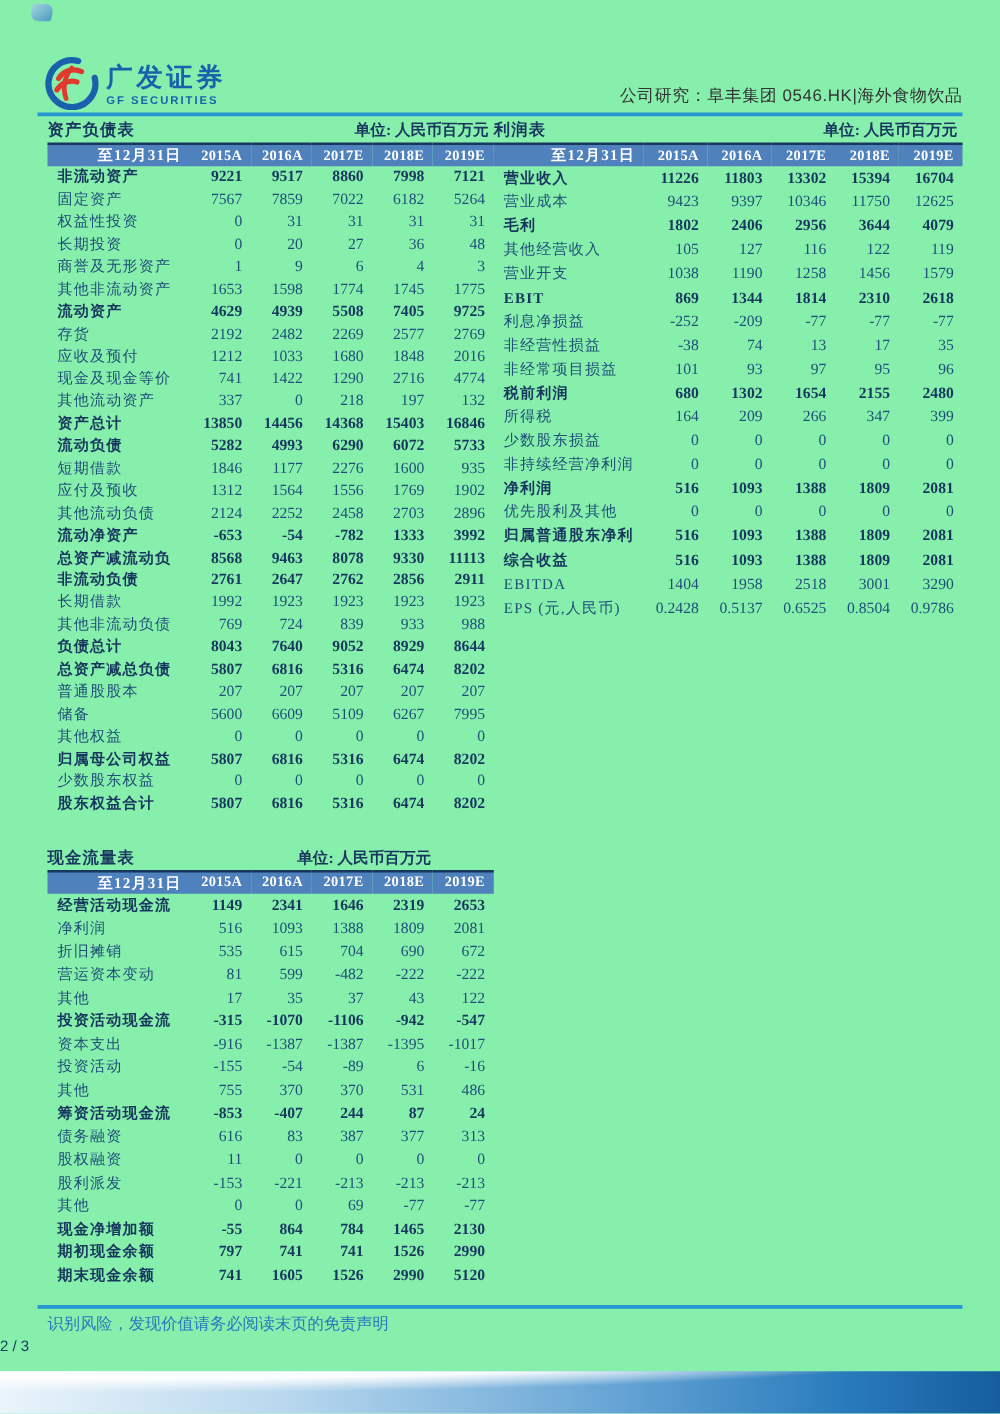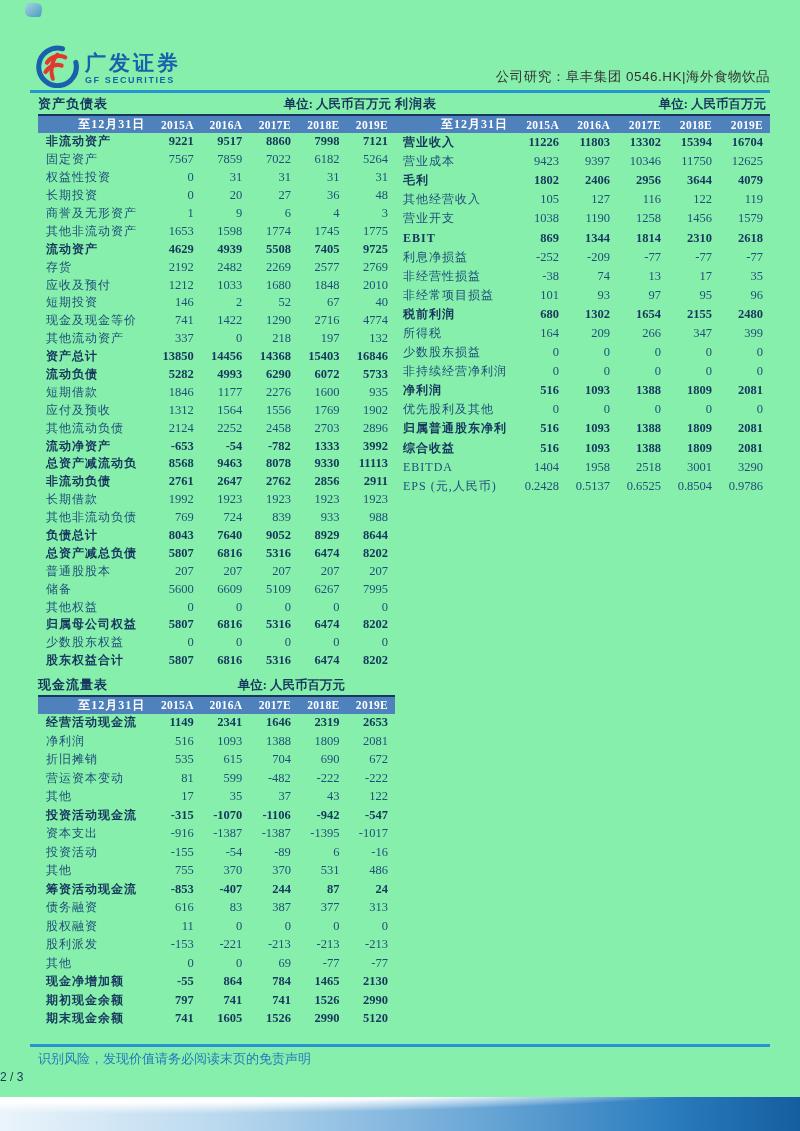--- a/index.html
+++ b/index.html
@@ -28,21 +28,21 @@
   .col-left  { width:357px; flex:none; }
   .col-right { flex:1; }
 
   .tbl-head-row { display:flex; justify-content:space-between; align-items:flex-end;
     height:16px; margin-bottom:1px; }
   .tbl-title { font-size:13px; font-weight:bold; color:#17375e;
     font-family:"Liberation Serif","DejaVu Serif",serif; letter-spacing:1px; }
   .tbl-unit { font-size:12.5px; font-weight:bold; color:#17375e;
     font-family:"Liberation Serif","DejaVu Serif",serif; padding-right:4px; }
   .cf-sec .tbl-unit { margin-right:46px; }
-  .cf-sec { margin-top:8px; }
+  .cf-sec { margin-top:27px; }
 
   table.fin { width:100%; border-collapse:collapse; table-layout:fixed;
     font-family:"Liberation Serif","DejaVu Serif",serif; }
   table.fin th { background:#4f81bd; color:#ffffff; font-weight:bold; font-size:11.5px;
     border-top:2.5px solid #17375e; height:17px; text-align:right; padding-right:7px;
     letter-spacing:.3px; }
   table.fin th.lbl { text-align:right; padding-left:8px; width:32%;
     font-size:12px; letter-spacing:1px; }
   table.fin td { color:#1f4e79; font-size:12.5px; text-align:right; padding-right:7px;
     vertical-align:middle; white-space:nowrap; overflow:hidden; }
@@ -171,29 +171,21 @@
                 <td>2269</td>
                 <td>2577</td>
                 <td>2769</td>
               </tr>
               <tr>
                 <td class="lbl">应收及预付</td>
                 <td>1212</td>
                 <td>1033</td>
                 <td>1680</td>
                 <td>1848</td>
-                <td>2010</td>
-              </tr>
-              <tr>
-                <td class="lbl">短期投资</td>
-                <td>146</td>
-                <td>2</td>
-                <td>52</td>
-                <td>67</td>
-                <td>40</td>
+                <td>2016</td>
               </tr>
               <tr>
                 <td class="lbl">现金及现金等价</td>
                 <td>741</td>
                 <td>1422</td>
                 <td>1290</td>
                 <td>2716</td>
                 <td>4774</td>
               </tr>
               <tr>

